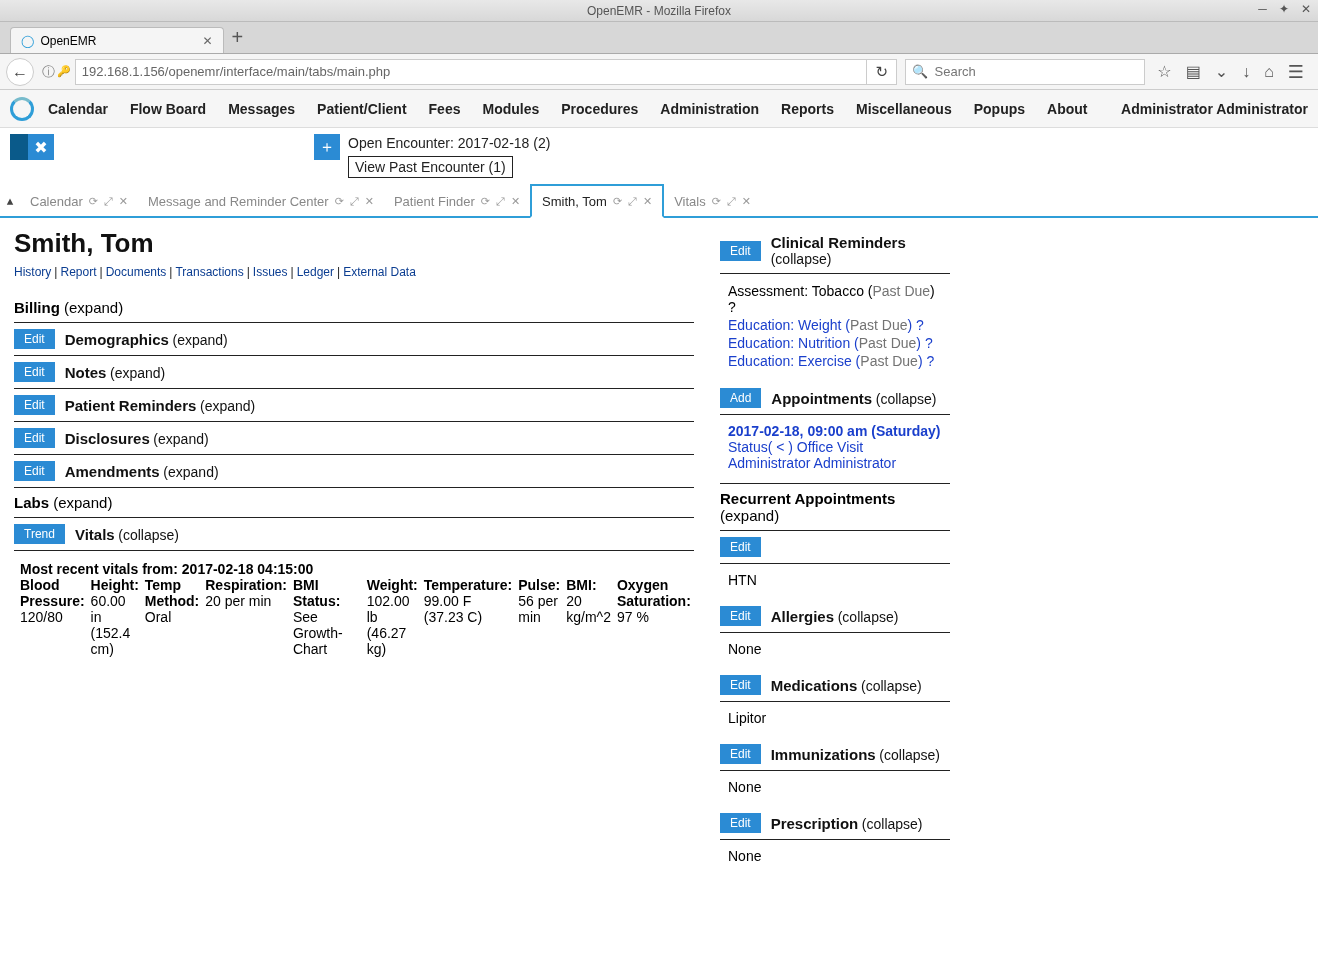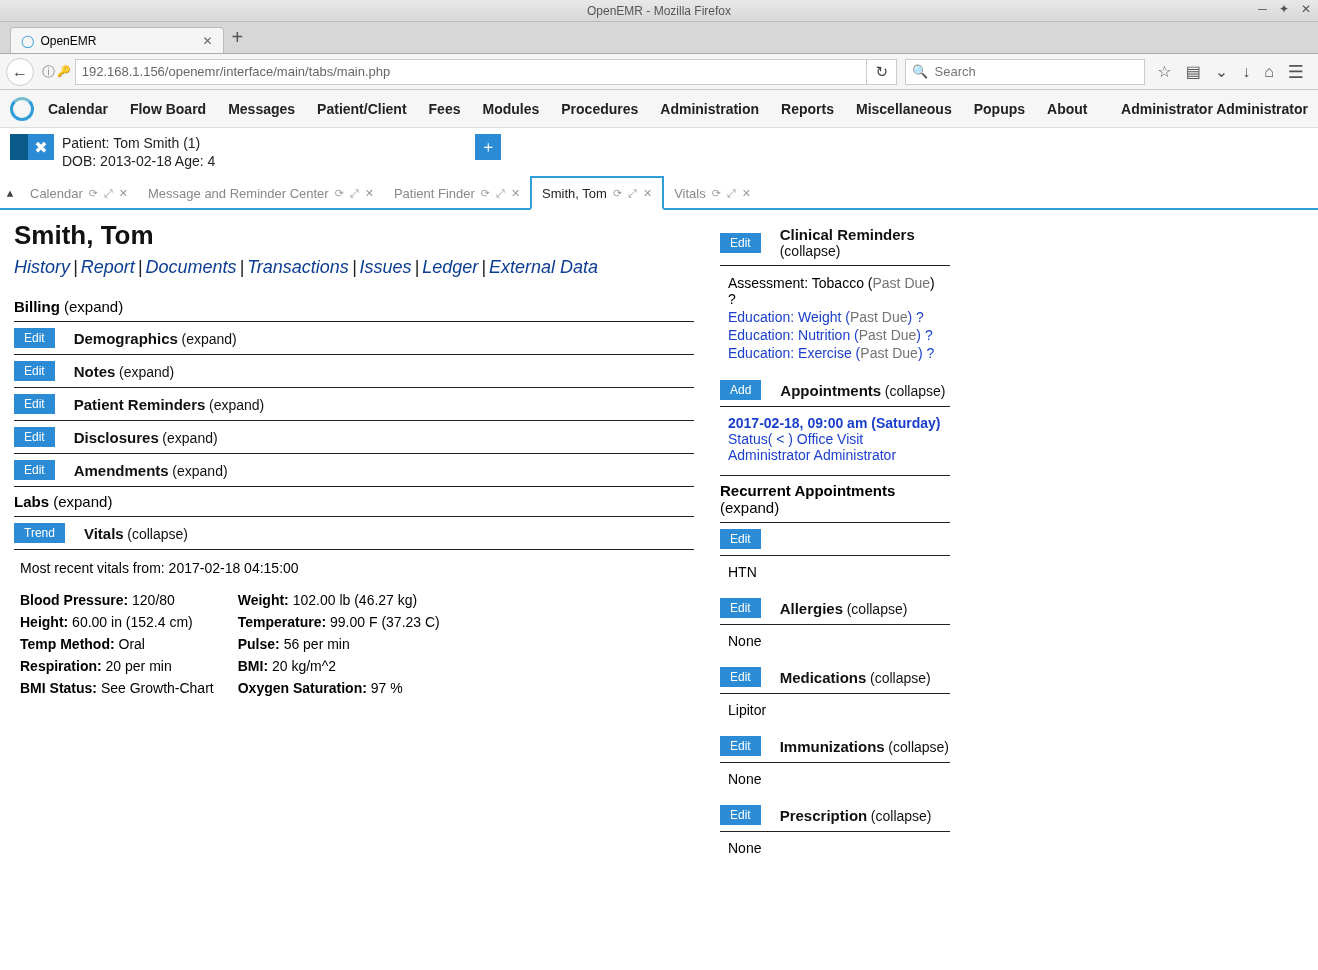--- a/index.html
+++ b/index.html
@@ -33,32 +33,32 @@
 .view-past { display:inline-block; border:1px solid #222; padding:2px 6px; font-size:14px; margin-top:4px; }
 .tabrow { display:flex; align-items:stretch; border-bottom:2px solid #2f9ed8; height:34px; font-size:13px; color:#888; }
 .tabrow .caret { width:20px; display:flex; align-items:center; justify-content:center; color:#444; }
 .tabitem { display:flex; align-items:center; gap:4px; padding:0 10px; cursor:pointer; border-top:2px solid transparent; }
 .tabitem.active { border:2px solid #2f9ed8; border-bottom:2px solid #fff; color:#222; background:#fff; margin-bottom:-2px; }
 .tabitem .ticon { font-size:11px; color:#999; margin-left:2px;}
 .content { padding:10px 14px; display:flex; gap:30px; }
 .col-left { width:680px; }
 .col-right { width:230px; margin-left:-4px; }
 h1.patient-title { font-size:26px; font-weight:bold; color:#111; margin-bottom:6px; }
-.subnav { font-size:18px; margin-bottom:14px;font-style:italic; }
+.subnav { font-size:12px; margin-bottom:14px; }
 .subnav a { color:#0b3d91; text-decoration:none; }
 .subnav .sep { color:#222; padding:0 3px; }
-.section-row { display:flex; align-items:center; gap:19px; padding:6px 0; border-bottom:1px solid #222; }
+.section-row { display:flex; align-items:center; gap:10px; padding:6px 0; border-bottom:1px solid #222; }
 .section-row .btn { background:#2b8bd4; color:#fff; font-size:12px; padding:3px 10px; cursor:pointer; }
 .section-row .title { font-size:15px; font-weight:bold; color:#111; }
 .section-row .toggle { font-size:14px; color:#111; }
 .section-plain { font-weight:bold; font-size:15px; padding:6px 0; border-bottom:1px solid #222; }
 .vitals-block { padding:10px 6px; font-size:14px; }
-.vitals-head { font-weight:normal; margin-bottom:16px; }
+.vitals-head { font-weight:bold; }
 .vitals-grid { display:flex; gap:24px; margin-bottom:20px; }
-.vitals-col { display:flex; flex-direction:column; gap:6px; }
+.vitals-col { display:flex; flex-direction:row; gap:6px; }
 .vitals-row .lbl { font-weight:bold; }
 .link-blue { color:#1a3fcc; cursor:pointer; font-size:14px; }
 .reminder-line { font-size:14px; padding:1px 0; }
 .reminder-line .blue { color:#1a3fcc; }
 .reminder-line .red { color:#737373; }
 .plain-content { font-size:14px; padding:8px 8px 12px 8px; }
 </style>
 </head>
 <body>
 
@@ -122,27 +122,27 @@
     </div>
   <div class="app-user">Administrator Administrator</div>
 </div>
 
 <div class="patient-bar">
   <div class="patient-block">
     <div style="display:flex;">
       <div class="dark-box"></div>
       <div class="blue-box">✖</div>
     </div>
-    <div>
-      <div class="pb-line"><span>Patient:</span> <span>Tom Smith (1)</span></div>
-      <div class="pb-line">DOB: 2013-02-18 Age: 4</div>
-    </div>
   </div>
   <div class="patient-block" style="margin-left:220px;">
     <div class="blue-box">＋</div>
+    <div>
+      <div class="pb-line"><span>Open Encounter:</span> <span>2017-02-18 (2)</span></div>
+      <span class="view-past">View Past Encounter (1)</span>
+    </div>
   </div>
 </div>
 
 <div class="tabrow">
   <div class="caret">▴</div>
   <div id="apptabs" style="display:flex;">
       <div class="tabitem">
         <span>Calendar</span>
         <span class="ticon">⟳</span>
         <span class="ticon">⤢</span>

